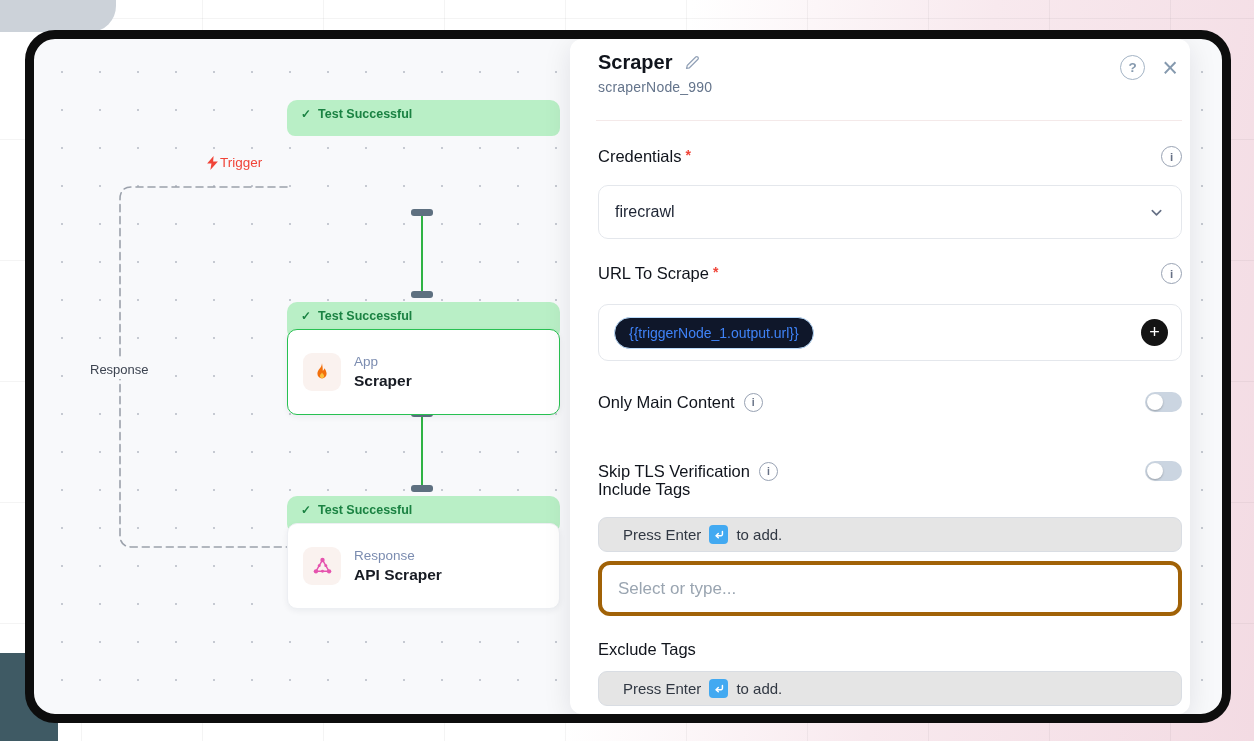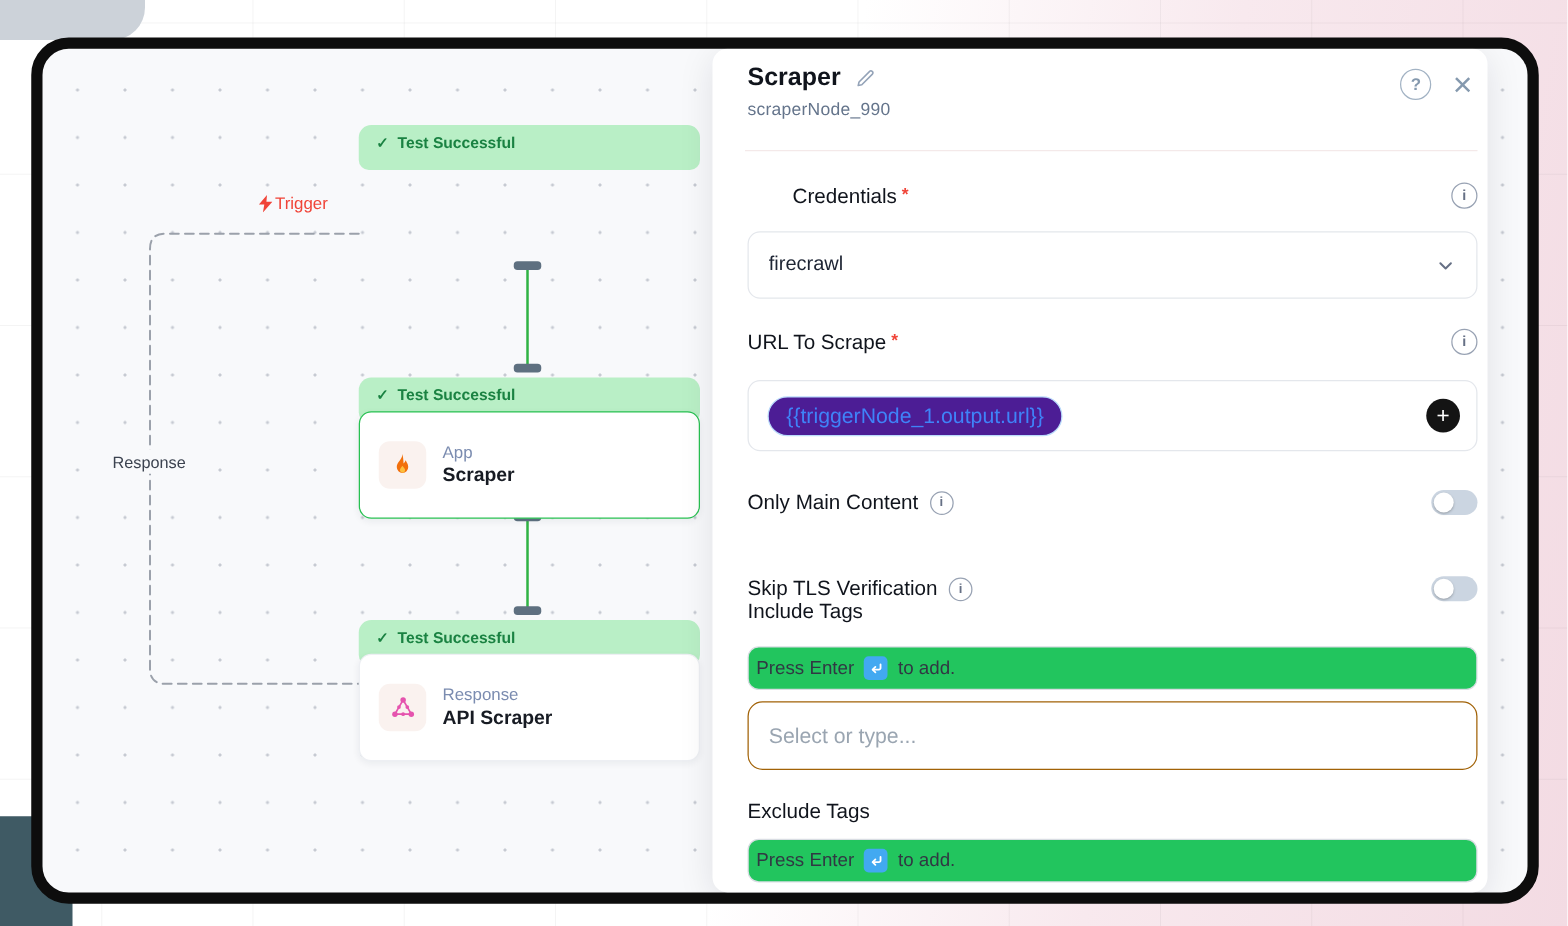--- a/index.html
+++ b/index.html
@@ -77,40 +77,40 @@
 
   .select-box { position:absolute; left:28px; right:8px; height:54px; border:1px solid #e4e7ec;
     border-radius:10px; background:#fff; display:flex; align-items:center;
     justify-content:space-between; padding:0 17px 0 16px; }
   .select-value { font-size:16px; color:#1d2433; }
 
   .url-box { position:absolute; left:28px; right:8px; height:57px; border:1px solid #e4e7ec;
     border-radius:10px; background:#fff; display:flex; align-items:center;
     justify-content:space-between; padding:0 13px 0 15px; }
   .token-pill { height:32px; display:flex; align-items:center; padding:0 14px;
-    background:#4c1d95; border:1px solid #badbfb; border-radius:16px;
-    color:#3f83f8; font-size:17px; }
+    background:#0f172a; border:1px solid #badbfb; border-radius:16px;
+    color:#3f83f8; font-size:14px; }
   .plus-btn { width:27px; height:27px; border-radius:50%; background:#141414; color:#fff;
     font-size:18px; font-weight:500; display:flex; align-items:center; justify-content:center;
     line-height:1; padding-bottom:2px; }
 
   .toggle-row { position:absolute; left:28px; right:8px; height:24px; display:flex;
     align-items:center; justify-content:space-between; }
   .toggle-left { display:flex; align-items:center; }
   .toggle { width:37px; height:20px; border-radius:10px; background:#cbd5e1; position:relative; }
   .toggle .knob { position:absolute; left:2px; top:2px; width:16px; height:16px; border-radius:50%;
     background:#ffffff; box-shadow:0 1px 2px rgba(0,0,0,0.25); }
 
-  .hint-bar { position:absolute; left:28px; right:8px; height:35px; background:#22c55e;
+  .hint-bar { position:absolute; left:28px; right:8px; height:35px; background:#e5e5e5;
     border:1px solid #d9dde3; border-radius:9px; display:flex; align-items:center;
-    padding-left:6px; gap:8px; font-size:15px; color:#313843; }
+    padding-left:24px; gap:8px; font-size:15px; color:#313843; }
   .enter-icon { width:19px; height:19px; border-radius:4px; background:#42a9f1;
     display:flex; align-items:center; justify-content:center; flex:none; }
 
-  .tag-input { position:absolute; left:28px; right:8px; height:55px; border:1px solid #a16207;
+  .tag-input { position:absolute; left:28px; right:8px; height:55px; border:4px solid #a16207;
     border-radius:12px; background:#fff; font-size:17px; color:#404040; padding:0 16px;
     font-family:"Liberation Sans", sans-serif; outline:none; }
   .tag-input::placeholder { color:#9aa5b1; }
 </style>
 </head>
 <body>
 
 <div class="outer-bg"></div>
 <div class="outer-grid"></div>
 <div class="deco-tl"></div>
@@ -197,21 +197,21 @@
     </div>
     <div class="p-sub">scraperNode_990</div>
 
     <div class="p-head-icons">
       <div class="q-icon">?</div>
       <div class="x-icon">×</div>
     </div>
 
     <div class="p-divider"></div>
 
-    <div class="label-row" style="top:107px;margin-left:36px;">
+    <div class="label-row" style="top:107px;">
       <div class="f-label">
         <span>Credentials</span><span class="req">*</span>
       </div>
       <div class="info-icon">i</div>
     </div>
     <div class="select-box" style="top:146px;">
       <span class="select-value">firecrawl</span>
       <svg width="15" height="15" viewBox="0 0 16 16">
         <path d="M3.5 6 L8 10.5 L12.5 6" fill="none" stroke="#667085" stroke-width="1.7" stroke-linecap="round" stroke-linejoin="round"></path>
       </svg>

